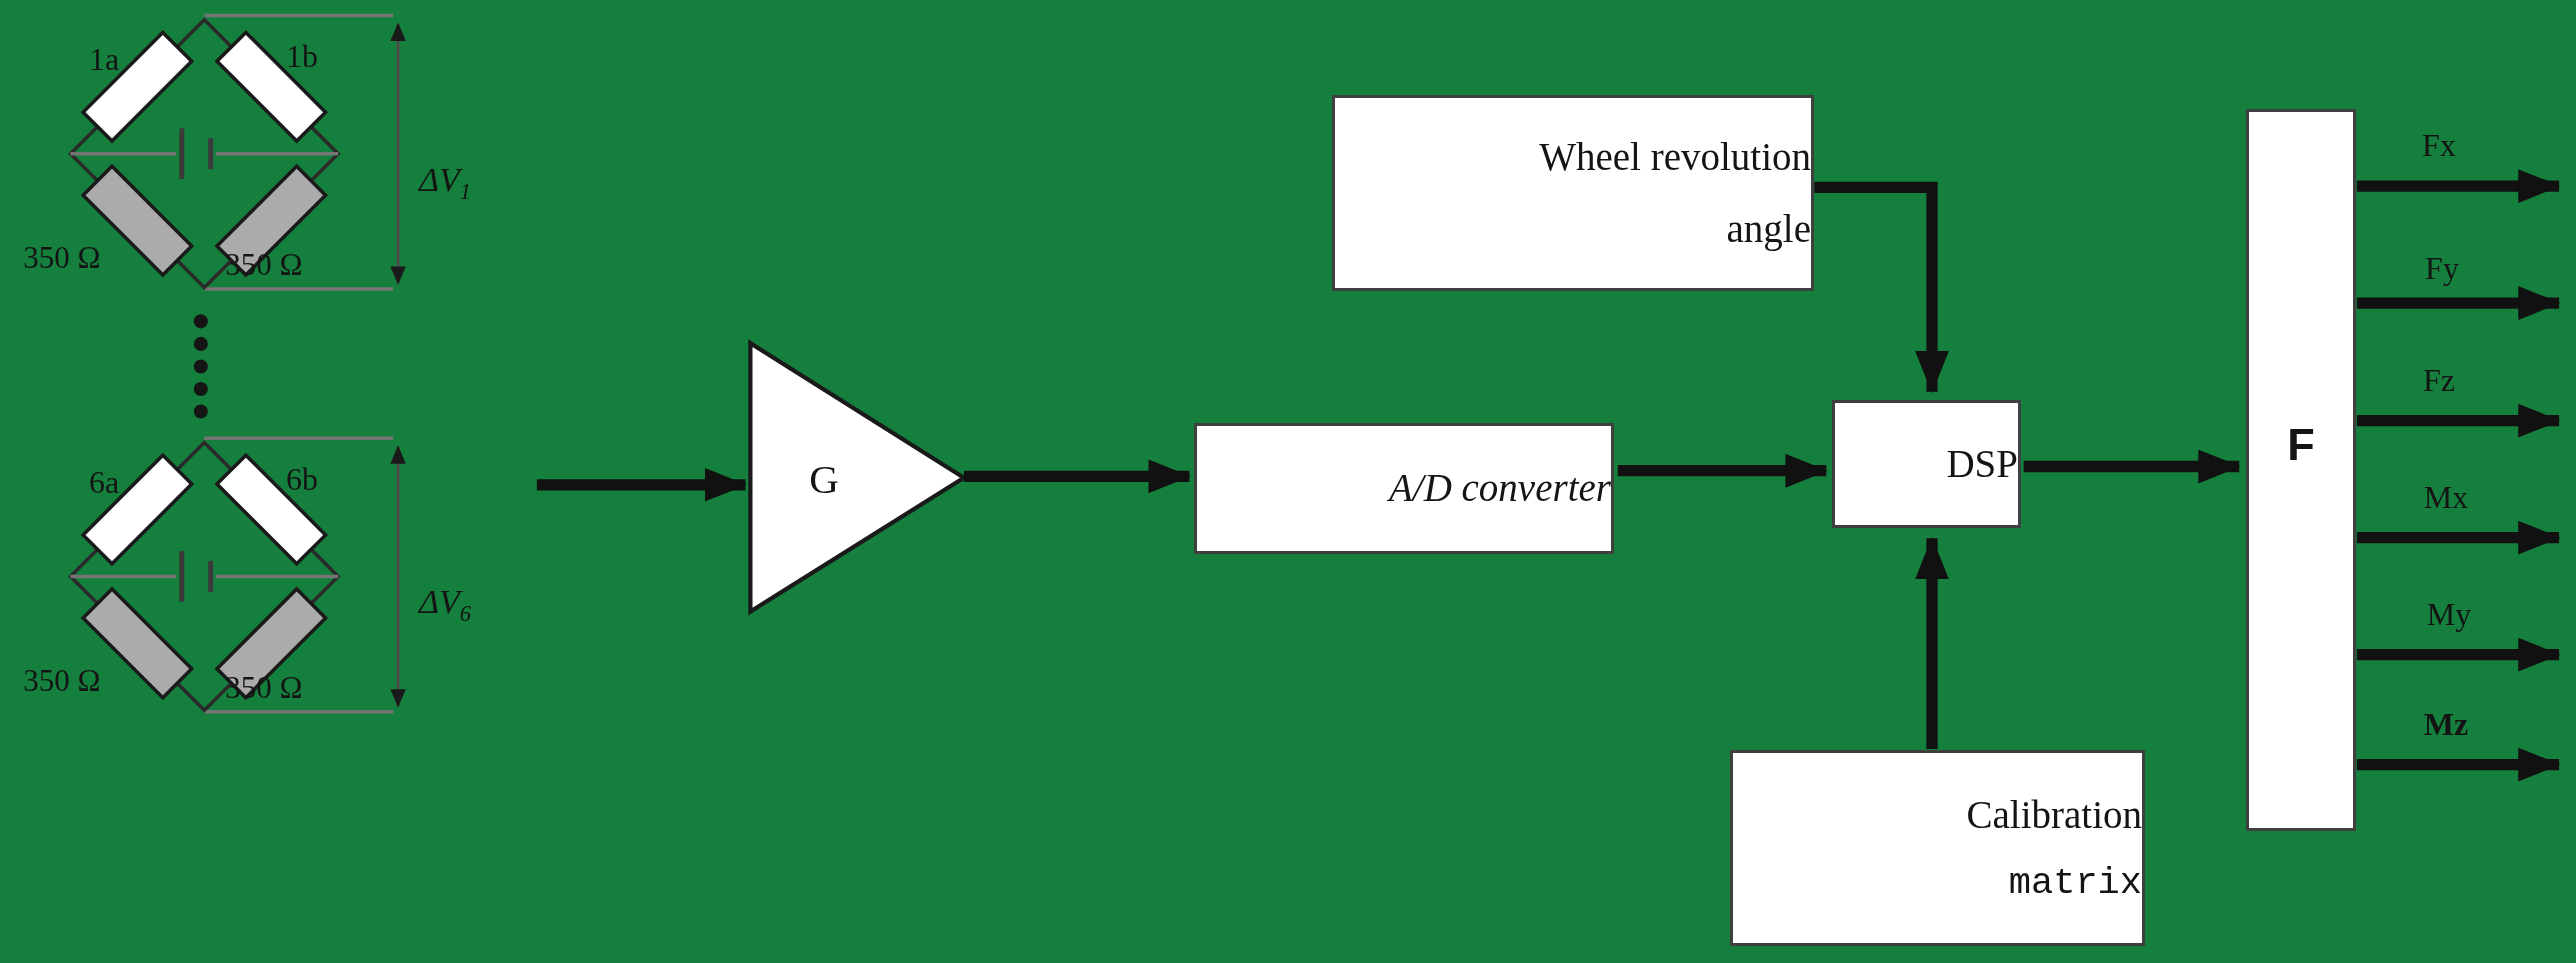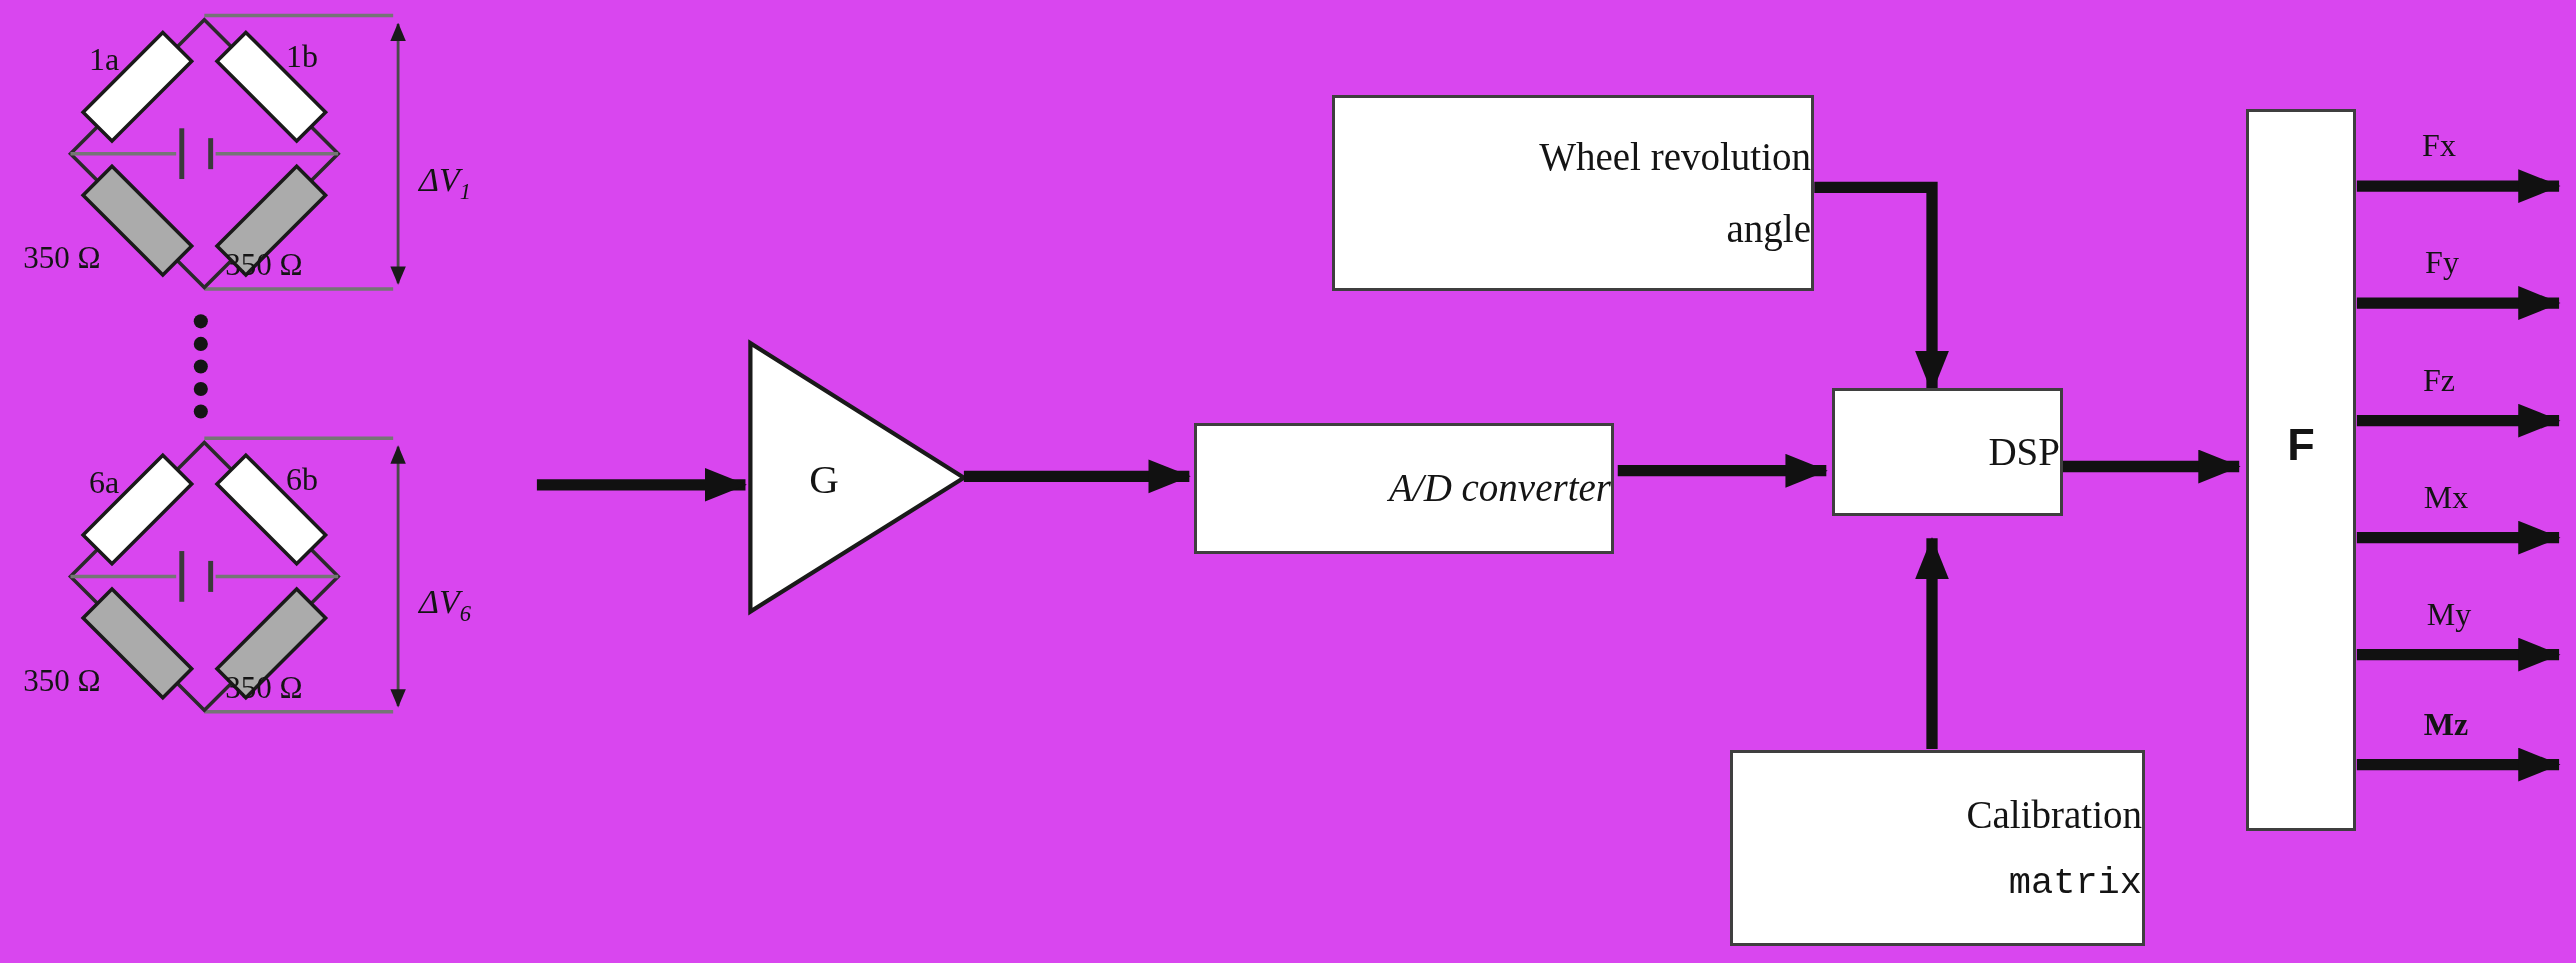--- a/index.html
+++ b/index.html
@@ -1,16 +1,16 @@
 <!DOCTYPE html>
 <html style="font-size:11.3px"><head>
 <meta charset="utf-8">
 <style>
   html,body{margin:0;padding:0;background:#ffffff;}
-  #stage{position:relative;width:2576px;height:964px;background:#d946ef;overflow:hidden;
+  #stage{position:relative;width:2576px;height:964px;background:#15803d;overflow:hidden;
          font-family:"Liberation Serif", serif;color:#141414;}
   #wires{position:absolute;left:0;top:0;width:2576px;height:964px;}
   .lbl{position:absolute;transform:translate(-50%,-50%);white-space:nowrap;
        font-family:"Liberation Serif", serif;color:#141414;}
   .lbl.small{font-size:32px;}
   .lbl.ohm{font-size:31px;}
   .dvlbl{font-size:34px;font-style:italic;margin-top:46px;}
   .dvlbl sub{font-size:22.5px;font-style:italic;}
   .box{position:absolute;background:#ffffff;border:3.5px solid #3f3f3f;
        display:flex;flex-direction:column;align-items:flex-end;justify-content:center;
@@ -107,39 +107,39 @@
   <div class="lbl ohm" style="left:62px;top:681px;">350 Ω</div>
   <div class="lbl ohm" style="left:264px;top:688px;">350 Ω</div>
   <div class="lbl dvlbl" style="left:445px;top:559px;"><span>ΔV</span><sub>6</sub></div>
 
   <div class="lbl glabel" style="left:824px;top:479px;">G</div>
 
   <div class="box" style="left:1194px;top:423px;width:414px;height:125px;font-style:italic;">
     <span>A/D converter</span>
   </div>
 
-  <div class="box" style="left:1832px;top:388px;width:183px;height:122px;padding-left:42px;">
+  <div class="box" style="left:1832px;top:400px;width:183px;height:122px;">
     <span>DSP</span>
   </div>
 
   <div class="box" style="left:1332px;top:95px;width:476px;height:190px;line-height:1.85;">
     <span>Wheel revolution</span>
     <span>angle</span>
   </div>
 
   <div class="box" style="left:1730px;top:750px;width:409px;height:190px;line-height:1.8;">
     <span>Calibration</span>
     <span class="sansline">matrix</span>
   </div>
 
   <div id="f-box" style="left:2246px;top:109px;width:104px;height:716px;">
     <span id="f-label">F</span>
   </div>
 
   <div class="lbl outlbl" style="left:2439px;top:145px;">Fx</div>
-  <div class="lbl outlbl" style="left:2442px;top:262px;">Fy</div>
+  <div class="lbl outlbl" style="left:2442px;top:268px;">Fy</div>
   <div class="lbl outlbl" style="left:2439px;top:380px;">Fz</div>
   <div class="lbl outlbl" style="left:2446px;top:497px;">Mx</div>
   <div class="lbl outlbl" style="left:2449px;top:614px;">My</div>
   <div class="lbl outlbl" style="left:2446px;top:724px;font-weight:bold;">Mz</div>
 
 </div>
 
 
 </body></html>

